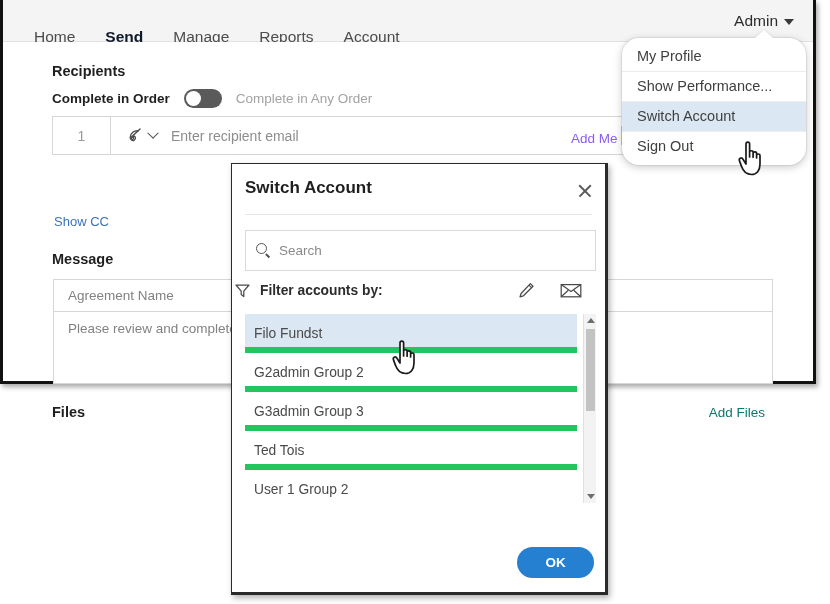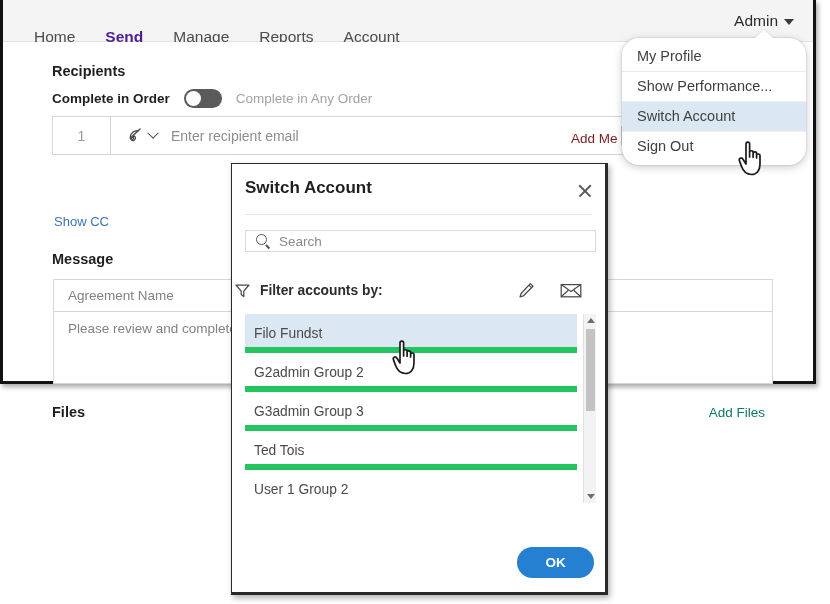--- a/index.html
+++ b/index.html
@@ -61,21 +61,21 @@
     position: relative;
     padding: 0 15px;
     height: 42px;
     line-height: 42px;
     font-size: 15.5px;
     color: #4b4b4b;
     cursor: pointer;
     white-space: nowrap;
   }
   .nav-item.active {
-    color: #4c1d95;
+    color: #0f172a;
     font-weight: 600;
   }
   .nav-item.active::after {
     content: "";
     position: absolute;
     left: 14px;
     right: 14px;
     bottom: 3px;
     height: 3px;
     background: #2c2c2c;
@@ -199,21 +199,21 @@
     border-right: 1.6px solid #555;
     border-bottom: 1.6px solid #555;
     transform: rotate(45deg) translate(-2px,-2px);
   }
 
   #add-me-link {
     position: absolute;
     left: 568px;
     top: 89px;
     font-size: 13.5px;
-    color: #7f1d1d;
+    color: #8b5cf6;
     cursor: pointer;
   }
   #add-me-divider {
     position: absolute;
     left: 618px;
     top: 84px;
     width: 1px;
     height: 19px;
     background: #d0d0d0;
   }
@@ -366,21 +366,21 @@
     left: 13px; right: 13px;
     top: 50px;
     height: 1px;
     background: #e6e6e6;
   }
   #modal-search {
     position: absolute;
     left: 13px;
     top: 66px;
     width: 351px;
-    height: 22px;
+    height: 41px;
     border: 1px solid #d9d9d9;
     box-sizing: border-box;
     display: flex;
     align-items: center;
     padding-left: 10px;
     gap: 8px;
     cursor: text;
     background: #fff;
   }
   #modal-search .search-placeholder {

